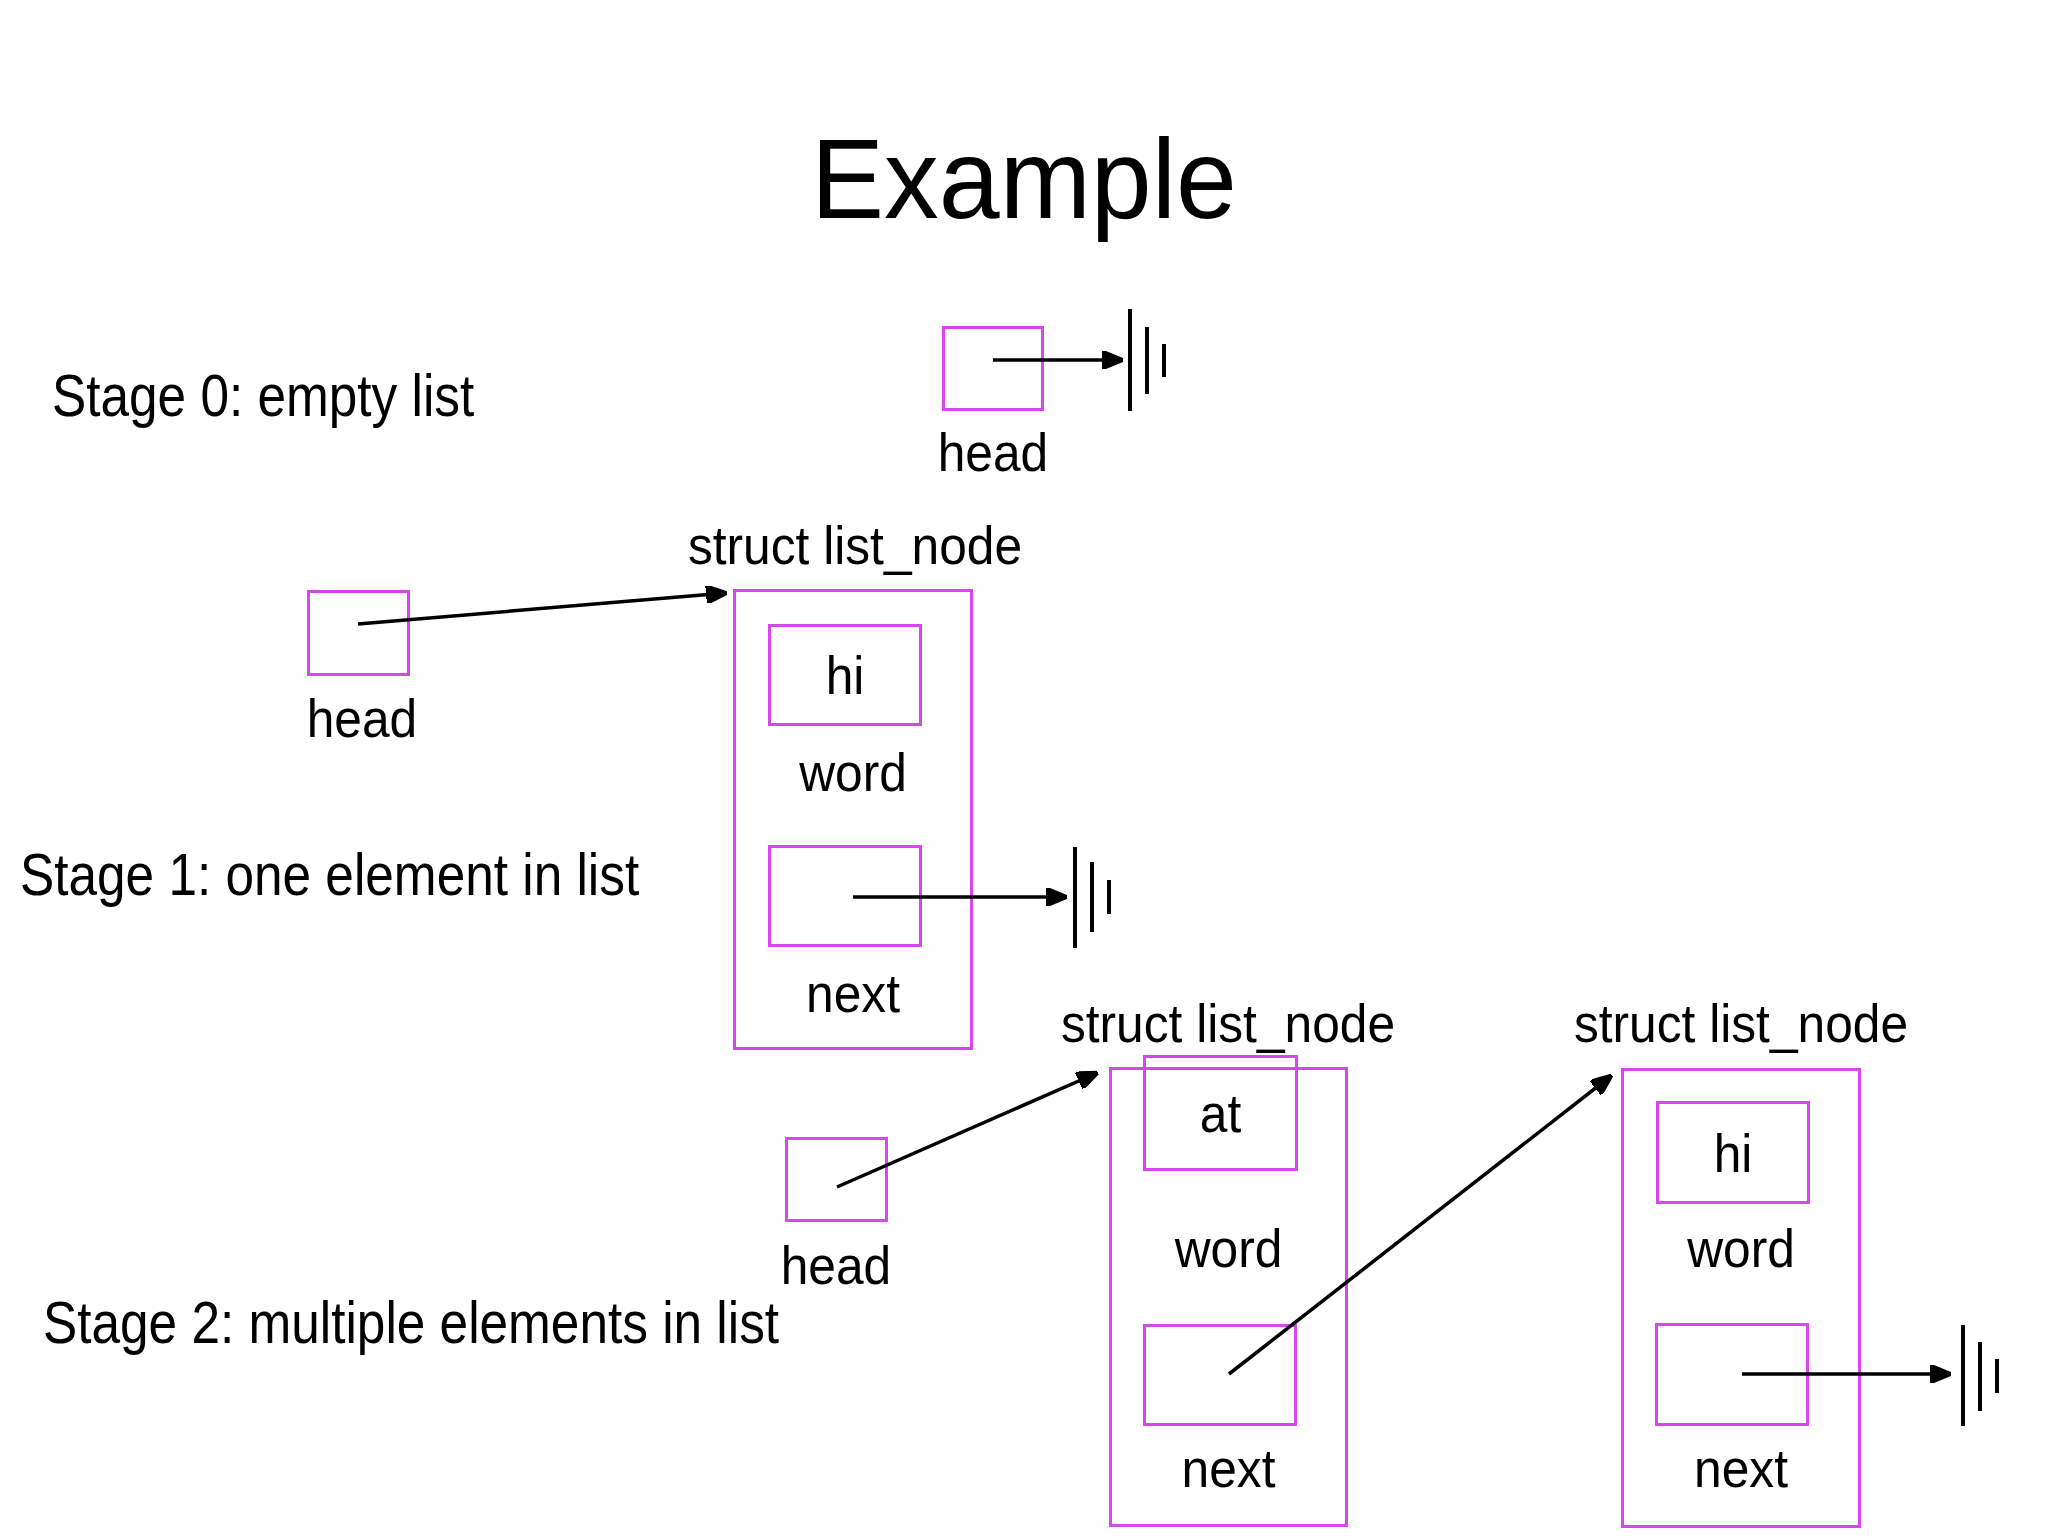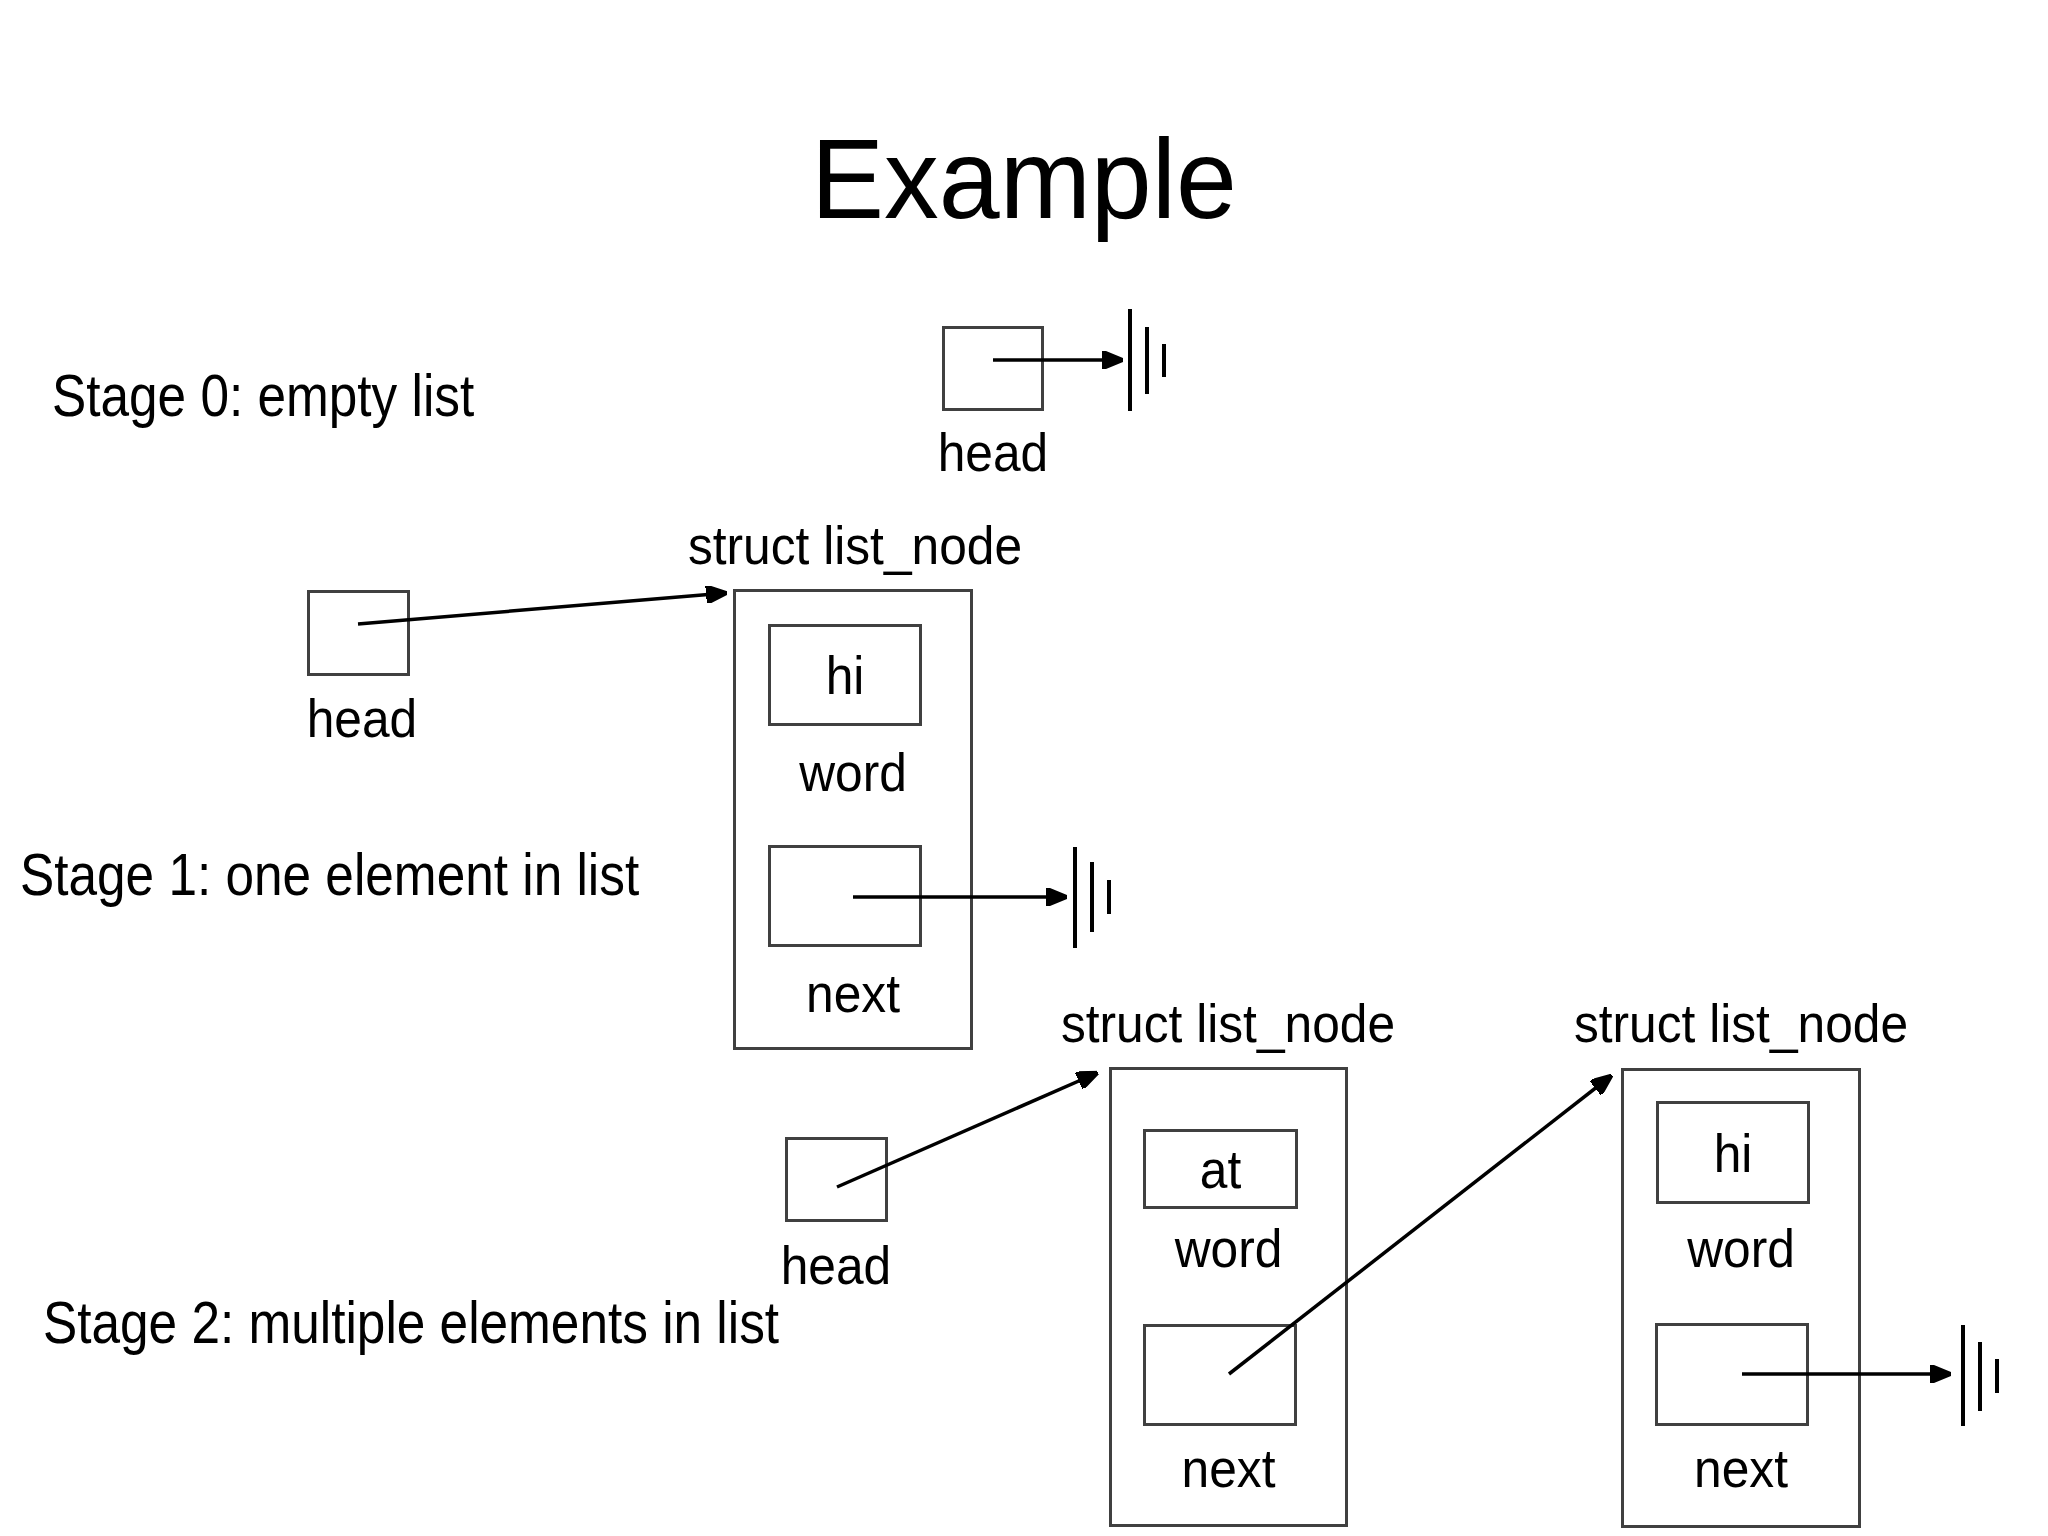--- a/index.html
+++ b/index.html
@@ -26,21 +26,21 @@
     transform-origin:0 50%;
   }
   .box-lbl {
     font-size:54px;
     text-align:center;
     transform:scaleX(.92);
     transform-origin:50% 50%;
   }
   .box {
     position:absolute;
-    border:3px solid #404040;
+    border:3px solid #d946ef;
     box-sizing:border-box;
     background:transparent;
   }
   .value-box {
     display:flex;
     align-items:center;
     justify-content:center;
   }
   .value-box span {
     font-size:54px;
@@ -79,21 +79,21 @@
   <div class="box" style="left:768px; top:801px; width:154px; height:102px"></div>
   <div class="abs box-lbl" style="left:733px; top:922px; width:240px">next</div>
 
   <div class="abs stage-lbl" style="left:43px; top:1250px">Stage 2: multiple elements in list</div>
 
   <div class="box" style="left:785px; top:1093px; width:103px; height:85px"></div>
   <div class="abs box-lbl" style="left:766px; top:1194px; width:140px">head</div>
 
   <div class="abs box-lbl" style="left:1028px; top:952px; width:400px">struct list_node</div>
   <div class="box" style="left:1109px; top:1023px; width:239px; height:460px"></div>
-  <div class="box value-box" style="left:1143px; top:1085px; width:155px; height:80px">
+  <div class="box value-box" style="left:1143px; top:1011px; width:155px; height:116px">
     <span>at</span>
   </div>
   <div class="abs box-lbl" style="left:1109px; top:1177px; width:239px">word</div>
   <div class="box" style="left:1143px; top:1280px; width:154px; height:102px"></div>
   <div class="abs box-lbl" style="left:1109px; top:1397px; width:239px">next</div>
 
   <div class="abs box-lbl" style="left:1541px; top:952px; width:400px">struct list_node</div>
   <div class="box" style="left:1621px; top:1024px; width:240px; height:460px"></div>
   <div class="box value-box" style="left:1656px; top:1057px; width:154px; height:103px">
     <span>hi</span>

